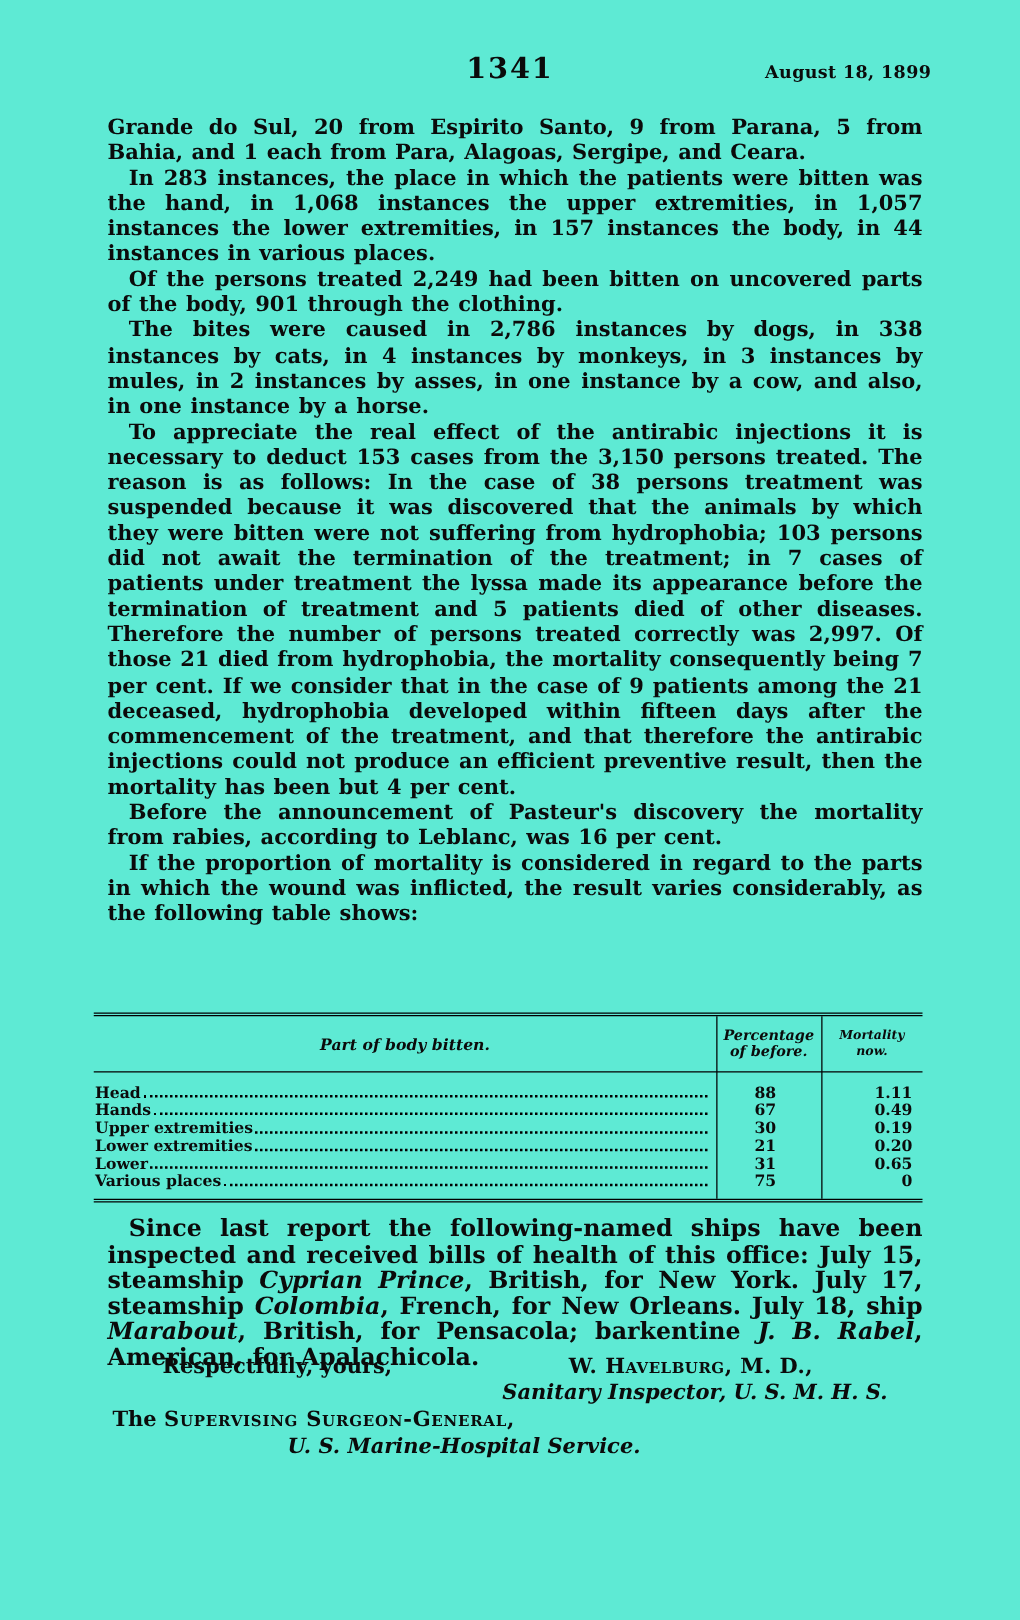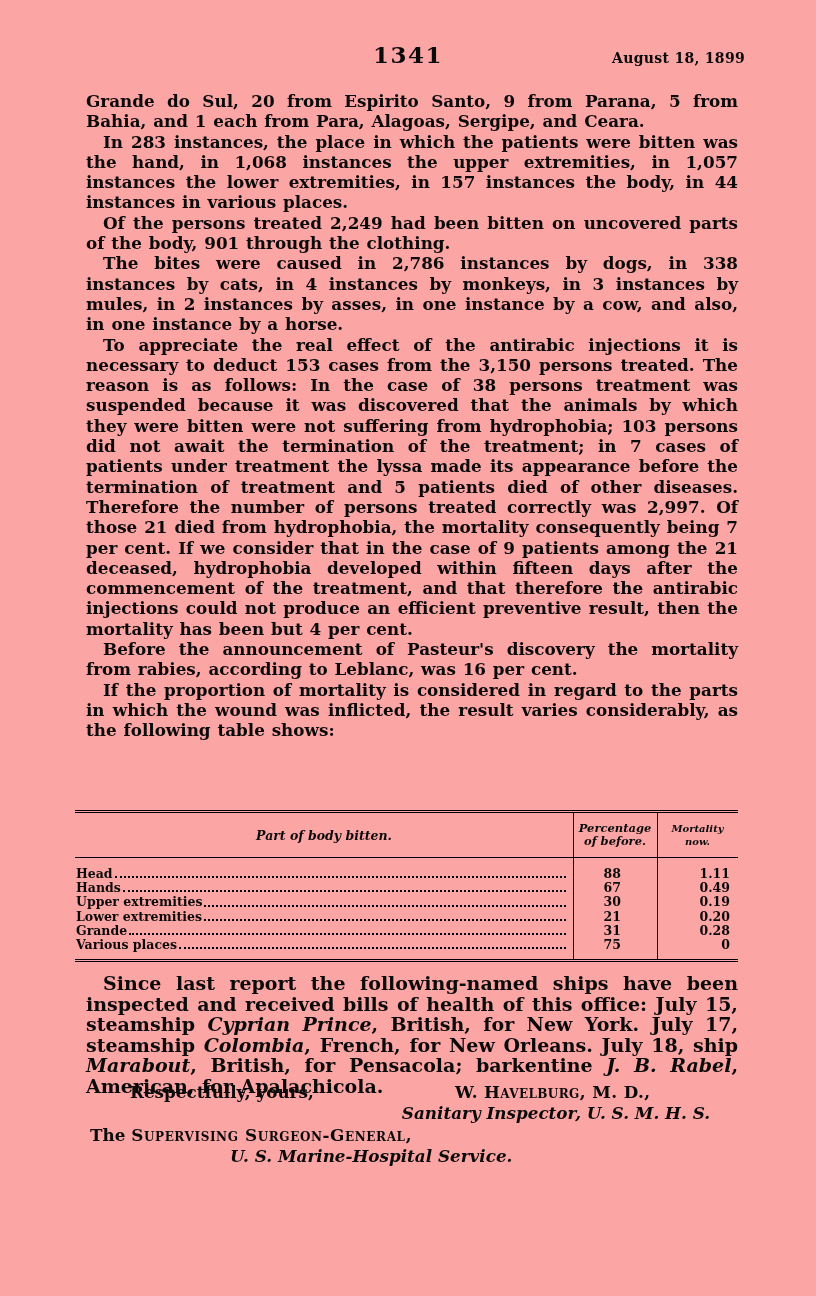--- a/index.html
+++ b/index.html
@@ -1,20 +1,20 @@
 <!DOCTYPE html>
 <html><head>
 <meta charset="utf-8">
 <style>
   html,body { margin:0; padding:0; background:#e8e8e8; }
   .page {
     position:relative;
     width:816px; height:1296px;
     margin:0 auto;
-    background:#fca5a5;
+    background:#5eead4;
     color:#0b0b0b;
     font-family:"DejaVu Serif", serif;
     overflow:hidden;
   }
   
   .page-number {
     position:absolute; top:41px; left:0; width:100%;
     text-align:center;
     font-size:23px; font-weight:bold; letter-spacing:1.5px;
   }
@@ -128,25 +128,25 @@
       <div class="trow">
         <div class="c1">
             <span class="row-label">Lower extremities</span>
             <span class="leader"></span>
           </div>
         <div class="c2">21</div>
         <div class="c3">0.20</div>
       </div>
       <div class="trow">
         <div class="c1">
-            <span class="row-label">Grande</span>
+            <span class="row-label">Lower</span>
             <span class="leader"></span>
           </div>
         <div class="c2">31</div>
-        <div class="c3">0.28</div>
+        <div class="c3">0.65</div>
       </div>
       <div class="trow">
         <div class="c1">
             <span class="row-label">Various places</span>
             <span class="leader"></span>
           </div>
         <div class="c2">75</div>
         <div class="c3">0</div>
       </div>
     </div>

